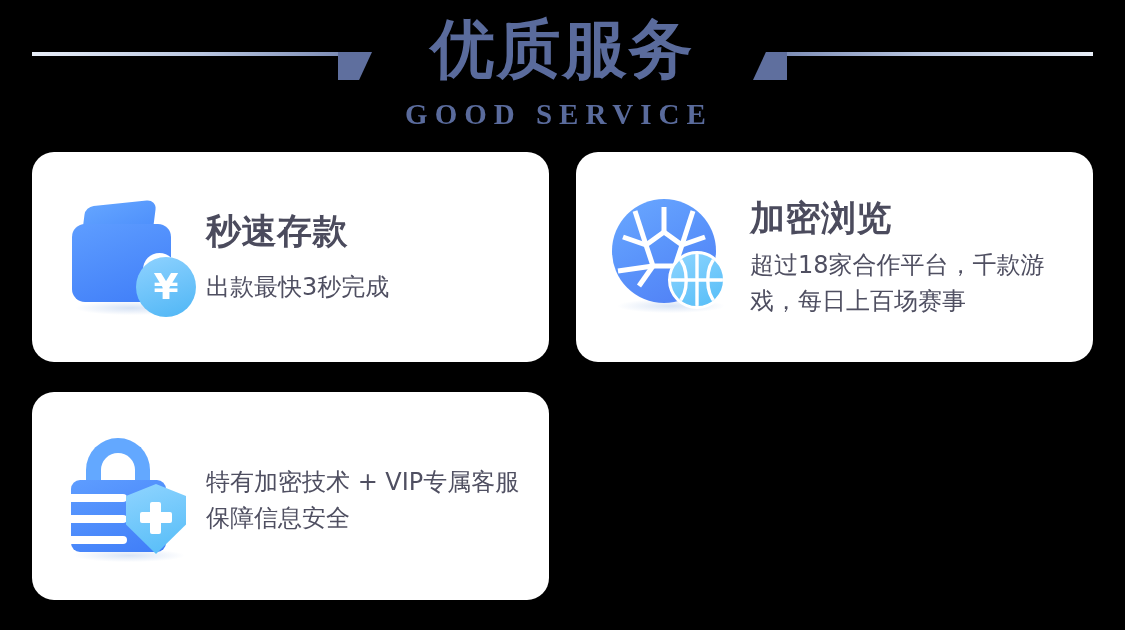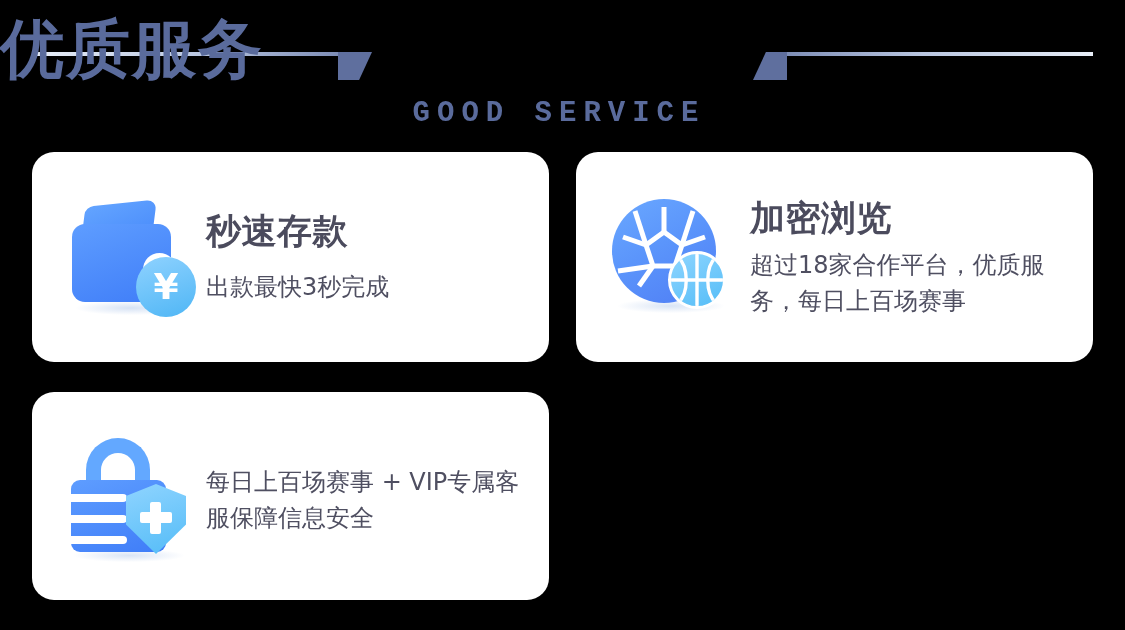--- a/index.html
+++ b/index.html
@@ -64,37 +64,37 @@
   .header-deco.right .slab {
     right: 306px;
     clip-path: polygon(38% 0, 100% 0, 100% 100%, 0 100%);
   }
 
   .header-title {
     position: absolute;
     top: 8px;
     left: 0;
     width: 1125px;
-    text-align: left;
+    text-align: center;
     font-family: "DejaVu Sans", "Liberation Sans", sans-serif;
     font-size: 64px;
     font-weight: 700;
     letter-spacing: 2px;
     color: #5a6b9c;
     line-height: 82px;
     white-space: nowrap;
   }
 
   .header-subtitle {
     position: absolute;
     top: 97px;
     left: 0;
     width: 1118px;
     text-align: center;
-    font-family: Liberation Mono, monospace;
+    font-family: Liberation Serif, serif;
     font-size: 29px;
     font-weight: 700;
     letter-spacing: 7px;
     color: #5a6b9c;
     line-height: 34px;
     white-space: nowrap;
   }
 
   
   .grid {
@@ -428,38 +428,38 @@
                 <line x1="0" y1="26" x2="52" y2="26"></line>
                 <path d="M7,3 C18,13 18,39 7,49"></path>
                 <path d="M45,3 C34,13 34,39 45,49"></path>
               </g>
             </svg>
           </div>
         </div>
       </div>
       <div class="card-text">
         <div class="card-title">加密浏览</div>
-        <div class="card-desc">超过18家合作平台，优质服务，每日上百场赛事</div>
+        <div class="card-desc">超过18家合作平台，千款游戏，每日上百场赛事</div>
       </div>
     </div>
 
     <div class="card">
       <div class="card-icon">
         <div class="ic-lock">
           <div class="shadow"></div>
           <div class="shackle"></div>
           <div class="lockbody"></div>
           <div class="slot s1"></div>
           <div class="slot s2"></div>
           <div class="slot s3"></div>
           <div class="shield"></div>
           <div class="plus-h"></div>
           <div class="plus-v"></div>
         </div>
       </div>
       <div class="card-text">
-        <div class="card-desc">每日上百场赛事 + VIP专属客服保障信息安全</div>
+        <div class="card-desc">特有加密技术 + VIP专属客服保障信息安全</div>
       </div>
     </div>
 
 
   </div>
 </div>
 
 </body></html>

